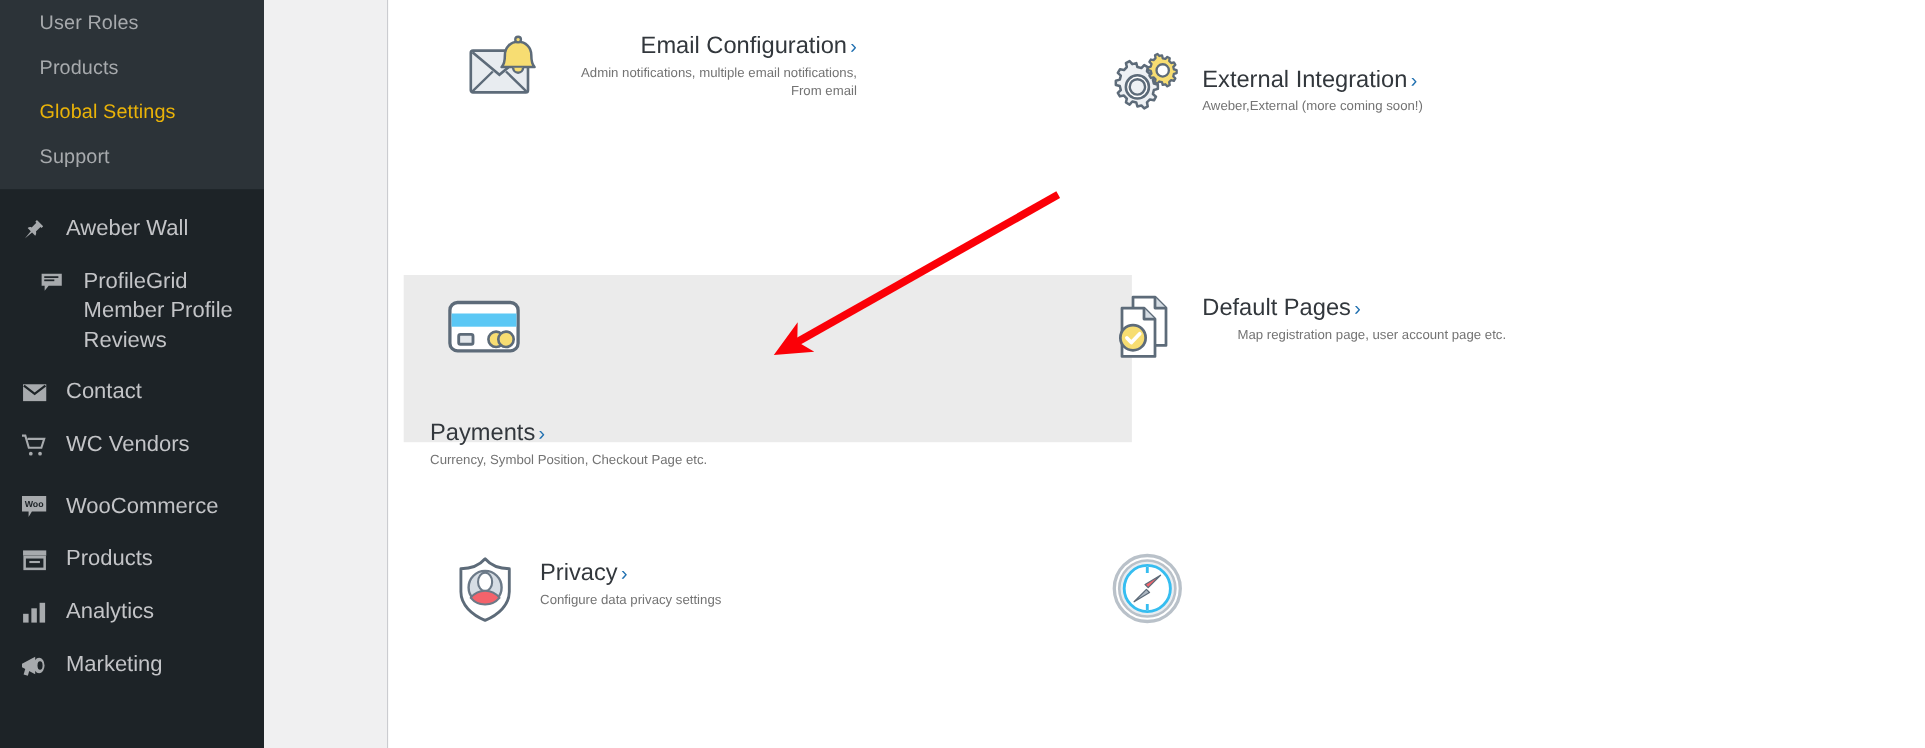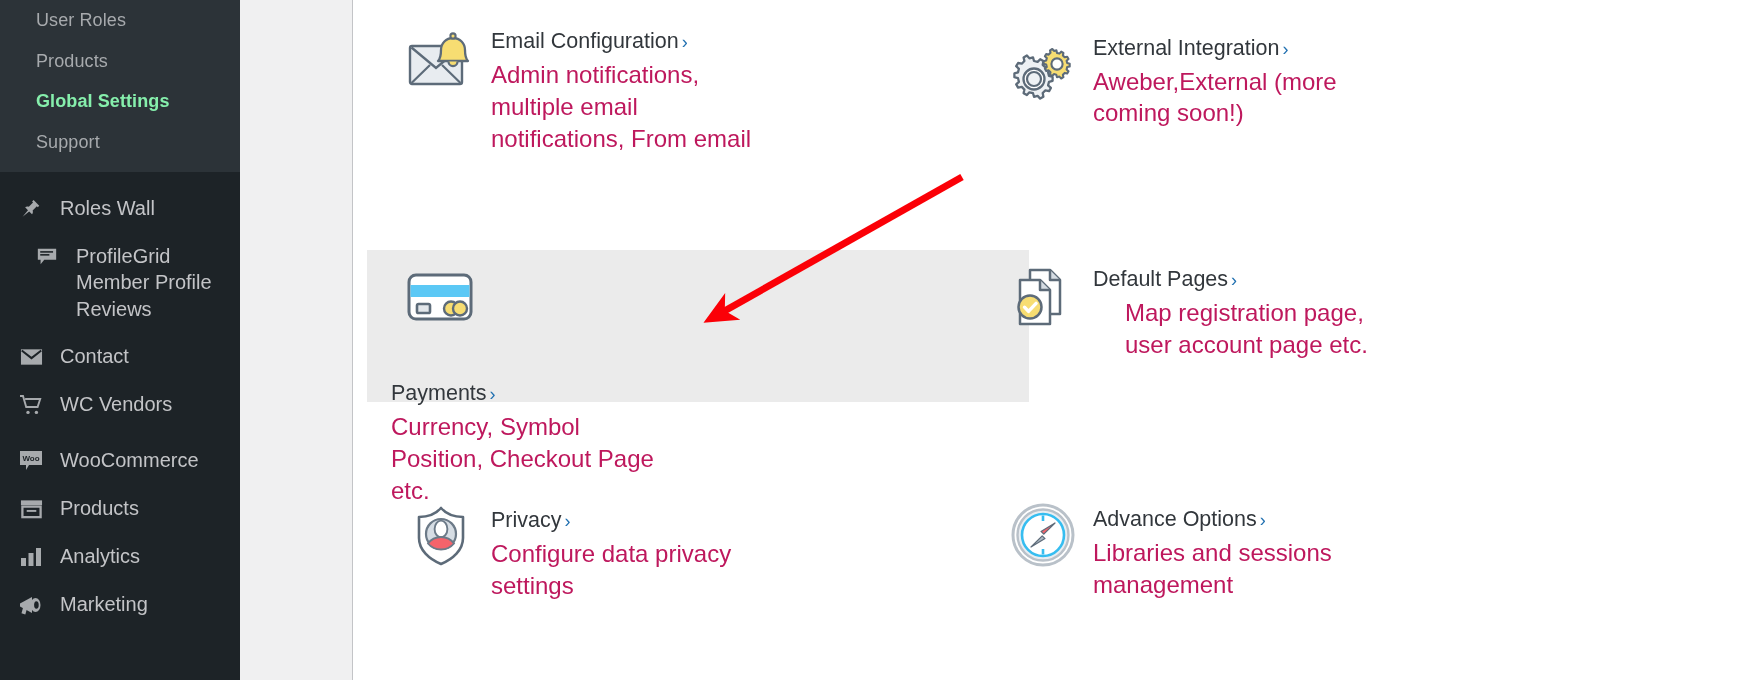--- a/index.html
+++ b/index.html
@@ -33,22 +33,22 @@
   .submenu-item {
     display: block;
     padding: 9px 0 9px 36px;
     font-size: 18px;
     line-height: 1.25;
     color: #a7aaad;
     white-space: nowrap;
     letter-spacing: .1px;
   }
   .submenu-item.current {
-    color: #86efac;
-    font-weight: 700;
+    color: #eab308;
+    font-weight: 400;
   }
 
   .menu-list { padding-top: 12px; }
   .menu-item {
     display: flex;
     align-items: flex-start;
     gap: 14px;
     padding: 10px 12px 10px 16px;
     color: #c3c4c7;
     font-size: 20px;
@@ -118,22 +118,22 @@
     line-height: 1.25;
     font-weight: 400;
     white-space: nowrap;
   }
   .card-title .chev {
     color: #2271b1;
     font-size: 18px;
     padding-left: 3px;
   }
   .card-desc {
-    font-size: 24px;
-    color: #be185d;
+    font-size: 12px;
+    color: #737373;
     line-height: 1.33;
     margin-top: 4px;
     max-width: 300px;
   }
 
   
   #arrow-layer {
     position: absolute;
     left: 0; top: 0;
     width: 1750px; height: 680px;
@@ -155,21 +155,21 @@
     </div>
 
     <div class="menu-list">
 
       <a class="menu-item">
         <span class="menu-icon">
           <svg width="22" height="22" viewBox="0 0 24 24" fill="#a7aaad">
             <path d="M14.8 2.3l-1.6 1.6 1 1-4.6 4.6c-1.4-.5-3-.3-4 .7l3.1 3.1-5.9 7.2 7.2-5.9 3.1 3.1c1-1 1.2-2.6.7-4l4.6-4.6 1 1 1.6-1.6-6.2-6.2z"></path>
           </svg>
         </span>
-        <span class="mi-label">Roles Wall</span>
+        <span class="mi-label">Aweber Wall</span>
       </a>
 
       <a class="menu-item" style="max-width:236px;padding-left:32px;">
         <span class="menu-icon">
           <svg width="22" height="22" viewBox="0 0 24 24" fill="#a7aaad">
             <path d="M2 3h20v12H9l-4 5v-5H2z"></path>
             <rect x="4.6" y="5.6" width="14" height="1.7" fill="#1d2327"></rect>
             <rect x="4.6" y="8.8" width="10" height="1.7" fill="#1d2327"></rect>
           </svg>
         </span>
@@ -242,21 +242,21 @@
       </a>
 
     </div>
   </nav>
 
   <div id="gutter"></div>
 
   <main id="main">
     <div class="grid">
 
-      <a class="card" style="left:38px; top:26px; width:600px; height:110px;">
+      <a class="card" style="left:56px; top:26px; width:600px; height:110px;text-align:right;">
         <span class="card-icon">
           <svg width="70" height="64" viewBox="0 0 70 64">
             <rect x="4" y="18" width="52" height="38" rx="2" fill="#e8ecf0" stroke="#5d6b79" stroke-width="2.4"></rect>
             <path d="M5.5 19.5L30 40 54.5 19.5" fill="none" stroke="#5d6b79" stroke-width="2.4"></path>
             <path d="M5.5 55L24 37M54.5 55L36 37" fill="none" stroke="#5d6b79" stroke-width="2.2"></path>
             <path d="M47 10c-7 0-12 5.2-12 12 0 8-3 11-3 11h30s-3-3-3-11c0-6.8-5-12-12-12z" fill="#f7dd72" stroke="#5d6b79" stroke-width="2.3" stroke-linejoin="round"></path>
             <circle cx="47" cy="8" r="2.6" fill="#f7dd72" stroke="#5d6b79" stroke-width="2.1"></circle>
             <path d="M42.5 33.5c0 2.6 2 4.6 4.5 4.6s4.5-2 4.5-4.6" fill="#f7dd72" stroke="#5d6b79" stroke-width="2.2"></path>
           </svg>
         </span>
@@ -339,24 +339,20 @@
           <svg width="66" height="66" viewBox="0 0 66 66">
             <circle cx="33" cy="33" r="30" fill="#ffffff" stroke="#b9c1c9" stroke-width="3"></circle>
             <circle cx="33" cy="33" r="25.5" fill="#e9edf1" stroke="#b9c1c9" stroke-width="2.4"></circle>
             <circle cx="33" cy="33" r="21" fill="#ffffff" stroke="#36bdf0" stroke-width="2.6"></circle>
             <line x1="33" y1="13.5" x2="33" y2="19" stroke="#36bdf0" stroke-width="2.6"></line>
             <line x1="33" y1="47" x2="33" y2="52.5" stroke="#36bdf0" stroke-width="2.6"></line>
             <path d="M45 21L33.8 32.2 31 29.4z" fill="#f4636b" stroke="#5d6b79" stroke-width="1.2" stroke-linejoin="round"></path>
             <path d="M21 45l11.2-11.2 2.8 2.8z" fill="#aeb8c2" stroke="#5d6b79" stroke-width="1.2" stroke-linejoin="round"></path>
           </svg>
         </span>
-        <span class="card-text" style="padding-top:6px;">
-          <span class="card-title"><span>Advance Options</span><span class="chev">›</span></span>
-          <div class="card-desc" style="max-width:300px;">Libraries and sessions management</div>
-        </span>
       </a>
 
     </div>
   </main>
 
   <svg id="arrow-layer" viewBox="0 0 1750 680" preserveAspectRatio="none">
     <defs>
       <marker id="arrowhead" markerWidth="5" markerHeight="5" refX="3.6" refY="2.5" orient="auto">
         <path d="M5,2.5 L0.2,0.3 L1.5,2.5 L0.2,4.7 Z" fill="#fb0007"></path>
       </marker>

